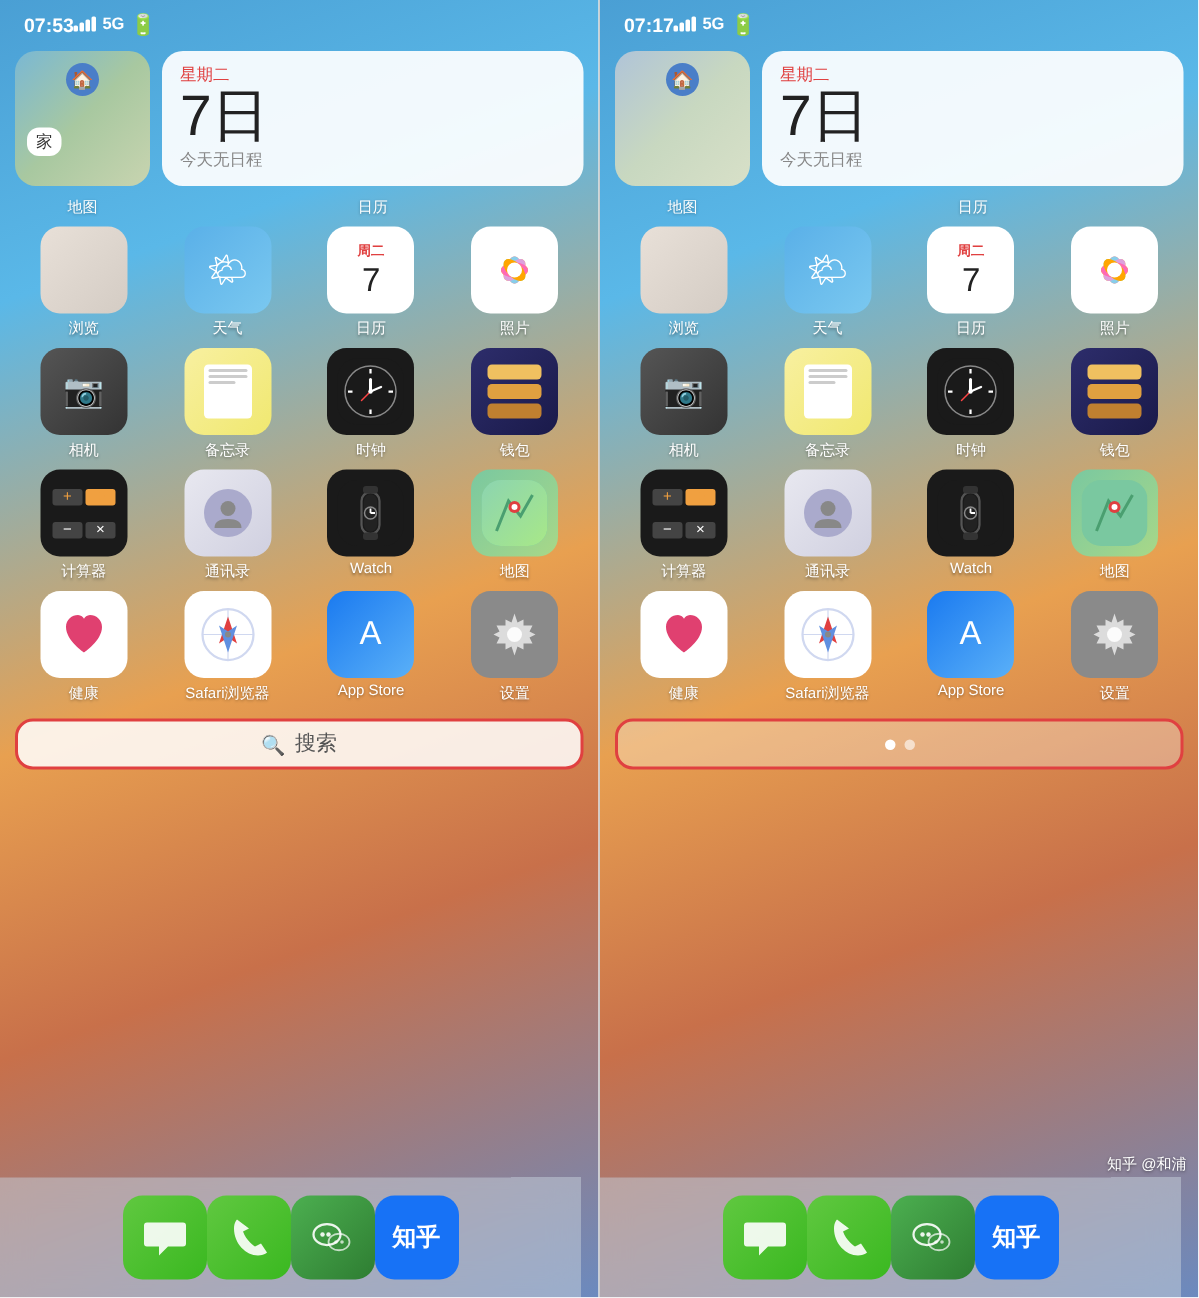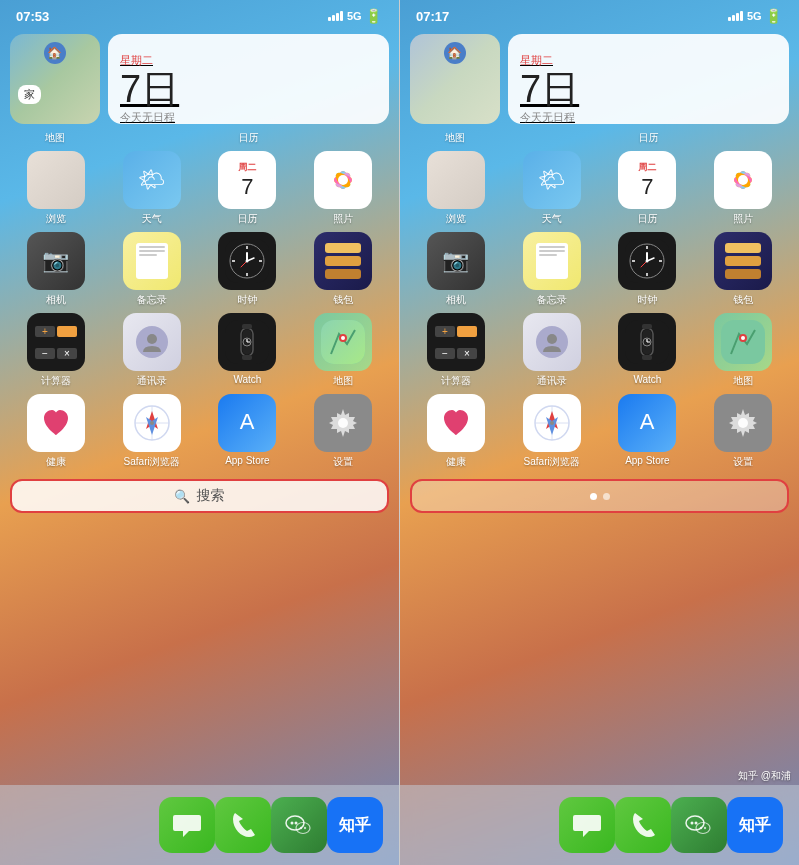--- a/index.html
+++ b/index.html
@@ -28,21 +28,21 @@
     .phone-bg-right {
       position: absolute;
       inset: 0;
       background: linear-gradient(160deg, #4a9fd4 0%, #5ab8e8 20%, #e8a050 50%, #c8704a 70%, #6b8abf 100%);
     }
 
     .status-bar {
       position: relative;
       z-index: 10;
       display: flex;
-      justify-content: space-between;
+      justify-content: flex-start;
       align-items: center;
       padding: 8px 16px 4px;
       color: white;
       font-size: 13px;
       font-weight: 600;
     }
 
     .status-right {
       display: flex;
       align-items: center;
@@ -105,23 +105,22 @@
       padding: 2px 6px;
       font-size: 11px;
       color: #333;
     }
 
     .widget-calendar {
       flex: 1;
       height: 90px;
       border-radius: 14px;
       background: rgba(255,255,255,0.92);
-      padding: 19px 12px;
+      padding: 8px 12px;
       position: relative;
-      text-decoration: underline;
     }
 
     .cal-day-label {
       font-size: 11px;
       color: #e04040;
       font-weight: 500;
     }
 
     .cal-date {
       font-size: 38px;
@@ -321,27 +320,27 @@
 
     .page-dot.active {
       background: white;
     }
 
     
     .dock {
       position: absolute;
       bottom: 0;
       left: 0;
-      right: 0;
+      right: 12px;
       height: 80px;
       background: rgba(200,210,220,0.5);
       backdrop-filter: blur(10px);
       display: flex;
       align-items: center;
-      justify-content: flex-end;
+      justify-content: center;
       padding: 24px 16px;
       z-index: 20;
     }
 
     .dock-icon {
       width: 56px;
       height: 56px;
       border-radius: 13px;
       display: flex;
       align-items: center;

